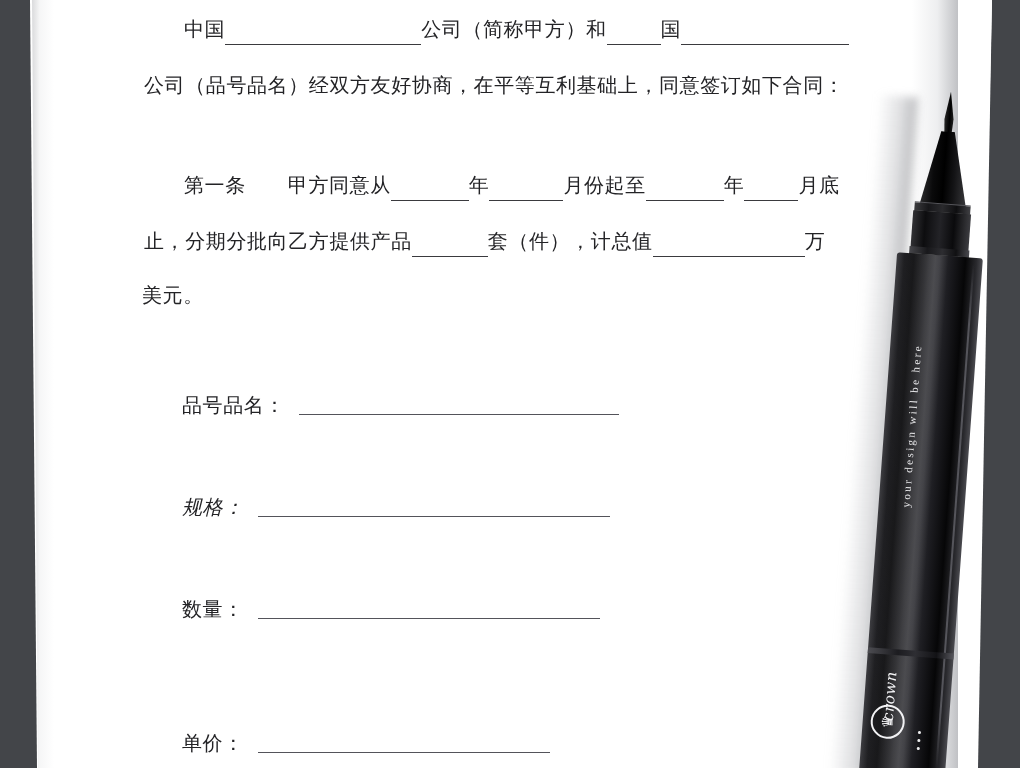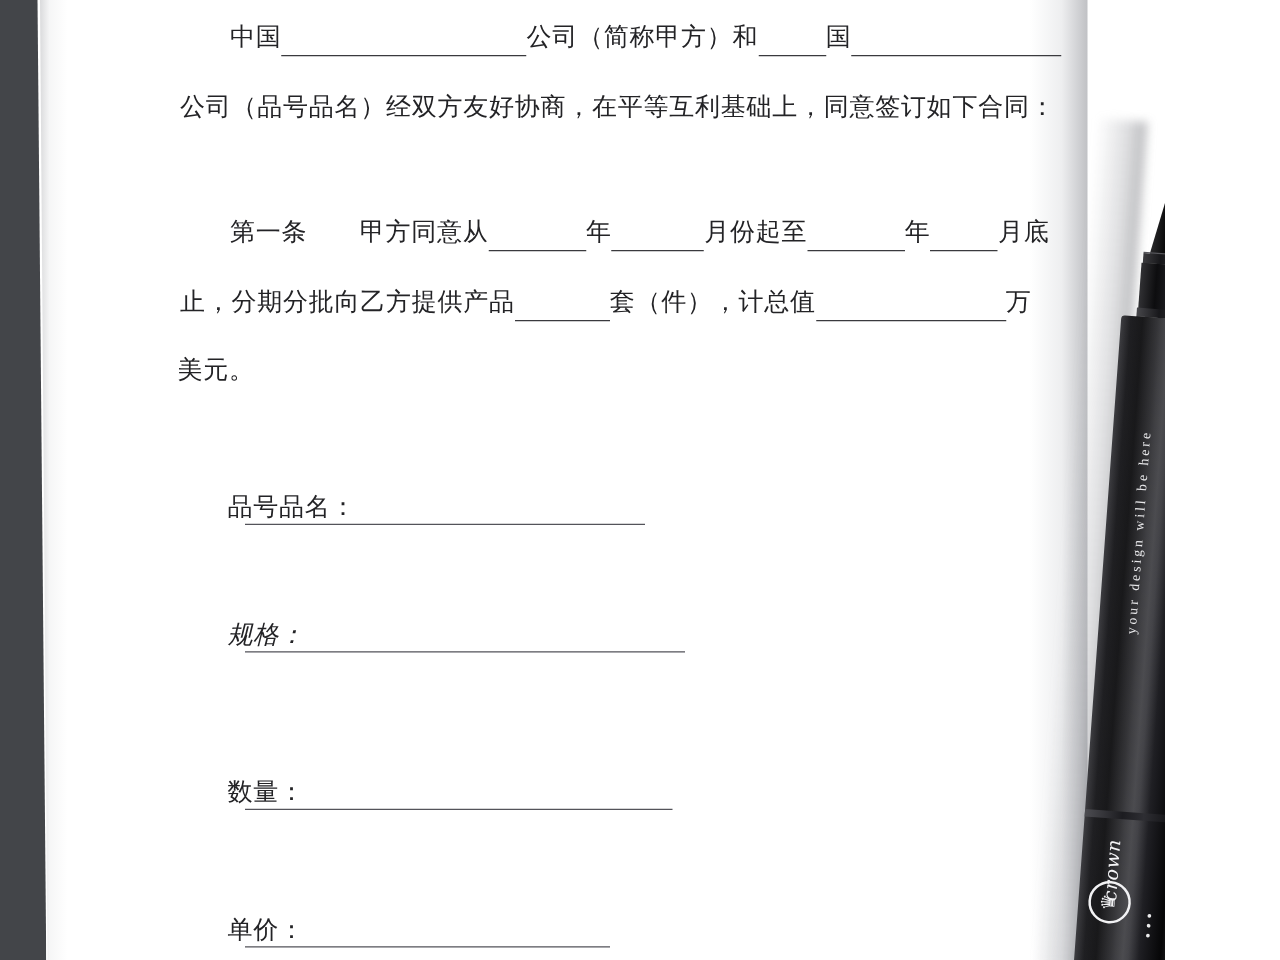--- a/index.html
+++ b/index.html
@@ -7,21 +7,21 @@
   html, body {
     width:1024px; height:768px;
     overflow:hidden;
     background:#ffffff;
     font-family:"Liberation Serif","DejaVu Serif",serif;
   }
 
   
   #stage{
     position:relative;
-    width:932px; height:768px;
+    width:1020px; height:768px;
     background:#ffffff;
     overflow:hidden;
   }
 
   
   .backdrop-left{
     position:absolute; left:0; top:0;
     width:44px; height:768px;
     background:#434549;
     clip-path:polygon(0 0, 30px 0, 37px 768px, 0 768px);
@@ -75,25 +75,24 @@
     border-bottom:1.6px solid #3a3a3e;
     vertical-align:-3px;
   }
   .indent{ display:inline-block; width:40px; }
   .gap{ display:inline-block; width:42px; }
 
   
   .field{
     position:absolute;
     display:flex;
-    align-items:flex-start;
+    align-items:flex-end;
     font-size:20px;
     color:#232326;
     letter-spacing:.6px;
-    flex-direction:column;
   }
   .field .f-label{ white-space:nowrap; }
   .field .f-rule{
     display:block;
     height:0;
     border-bottom:1.8px solid #53535a;
     margin-left:14px;
     margin-bottom:4px;
   }
 
@@ -249,21 +248,21 @@
       <div class="line" style="left: 144px; top: 228px;"><span>止，分期分批向乙方提供产品</span><span class="u" style="width: 76px;">&nbsp;</span><span>套（件），计总值</span><span class="u" style="width: 152px;">&nbsp;</span><span>万</span></div>
       <div class="line" style="left: 142px; top: 282px;"><span>美元。</span></div>
       <div class="field" style="left: 182px; top: 392px;">
         <span class="f-label">品号品名：</span>
         <span class="f-rule" style="width: 320px;"></span>
       </div>
       <div class="field" style="left: 182px; top: 494px; font-style: italic;">
         <span class="f-label">规格：</span>
         <span class="f-rule" style="width: 352px;"></span>
       </div>
-      <div class="field" style="left: 182px; top: 620px;">
+      <div class="field" style="left: 182px; top: 596px;">
         <span class="f-label">数量：</span>
         <span class="f-rule" style="width: 342px;"></span>
       </div>
       <div class="field" style="left: 182px; top: 700px; margin-top: 30px;">
         <span class="f-label">单价：</span>
         <span class="f-rule" style="width: 292px;"></span>
       </div>
     </div>
 
   <div class="pen-shadow"></div>

